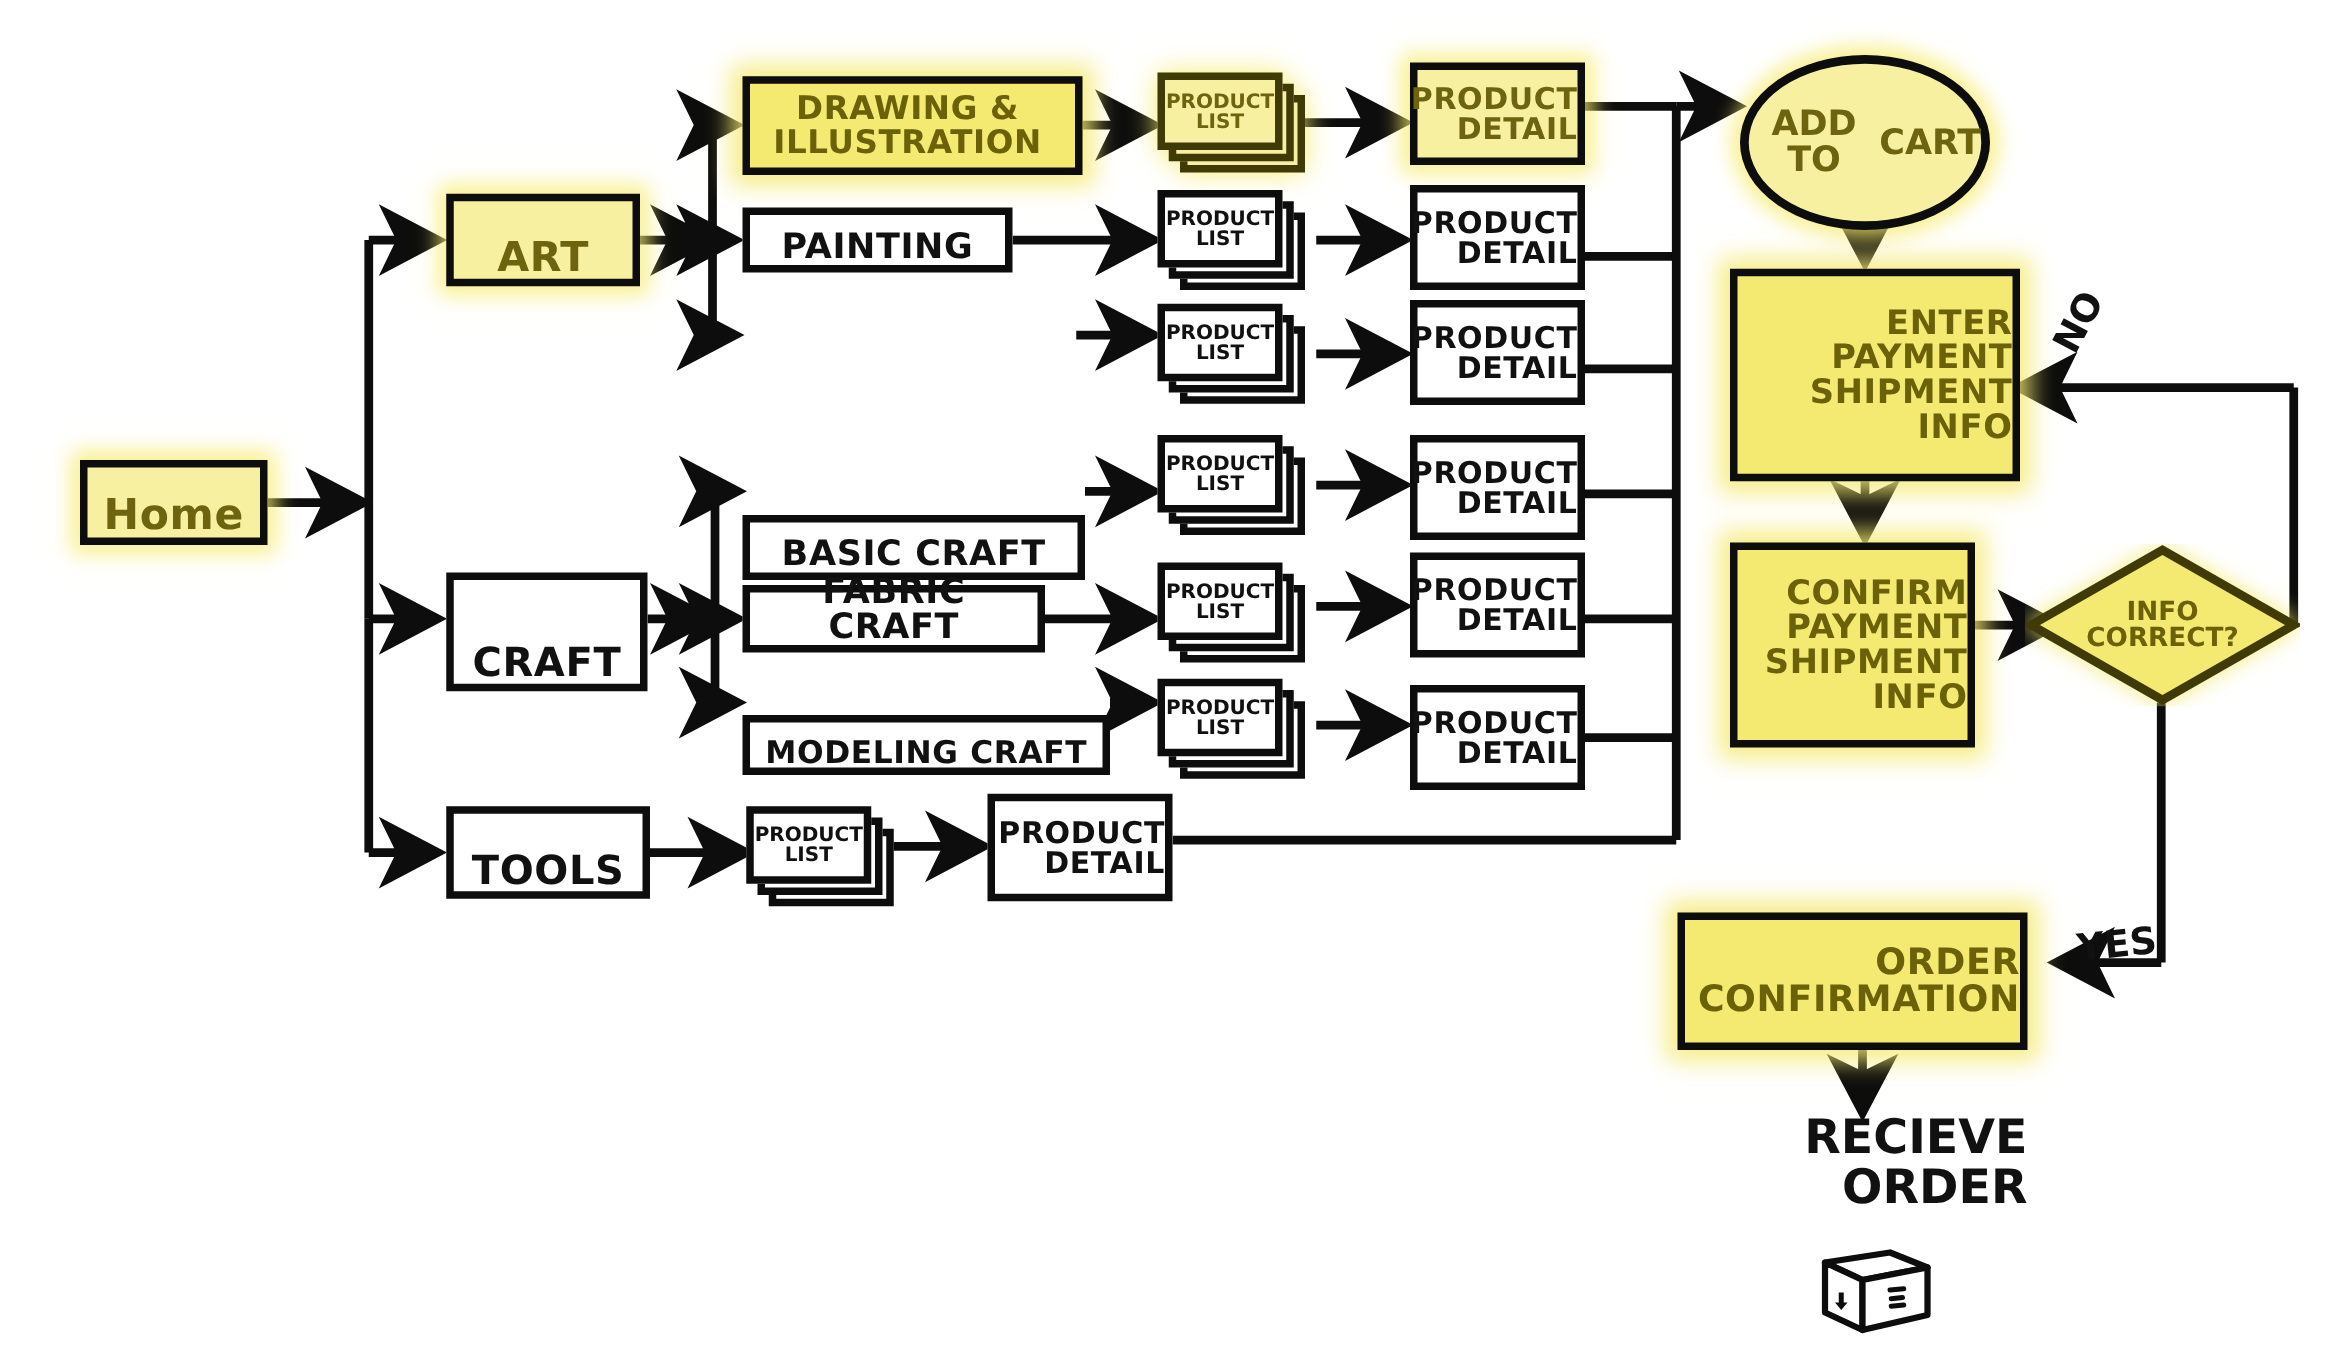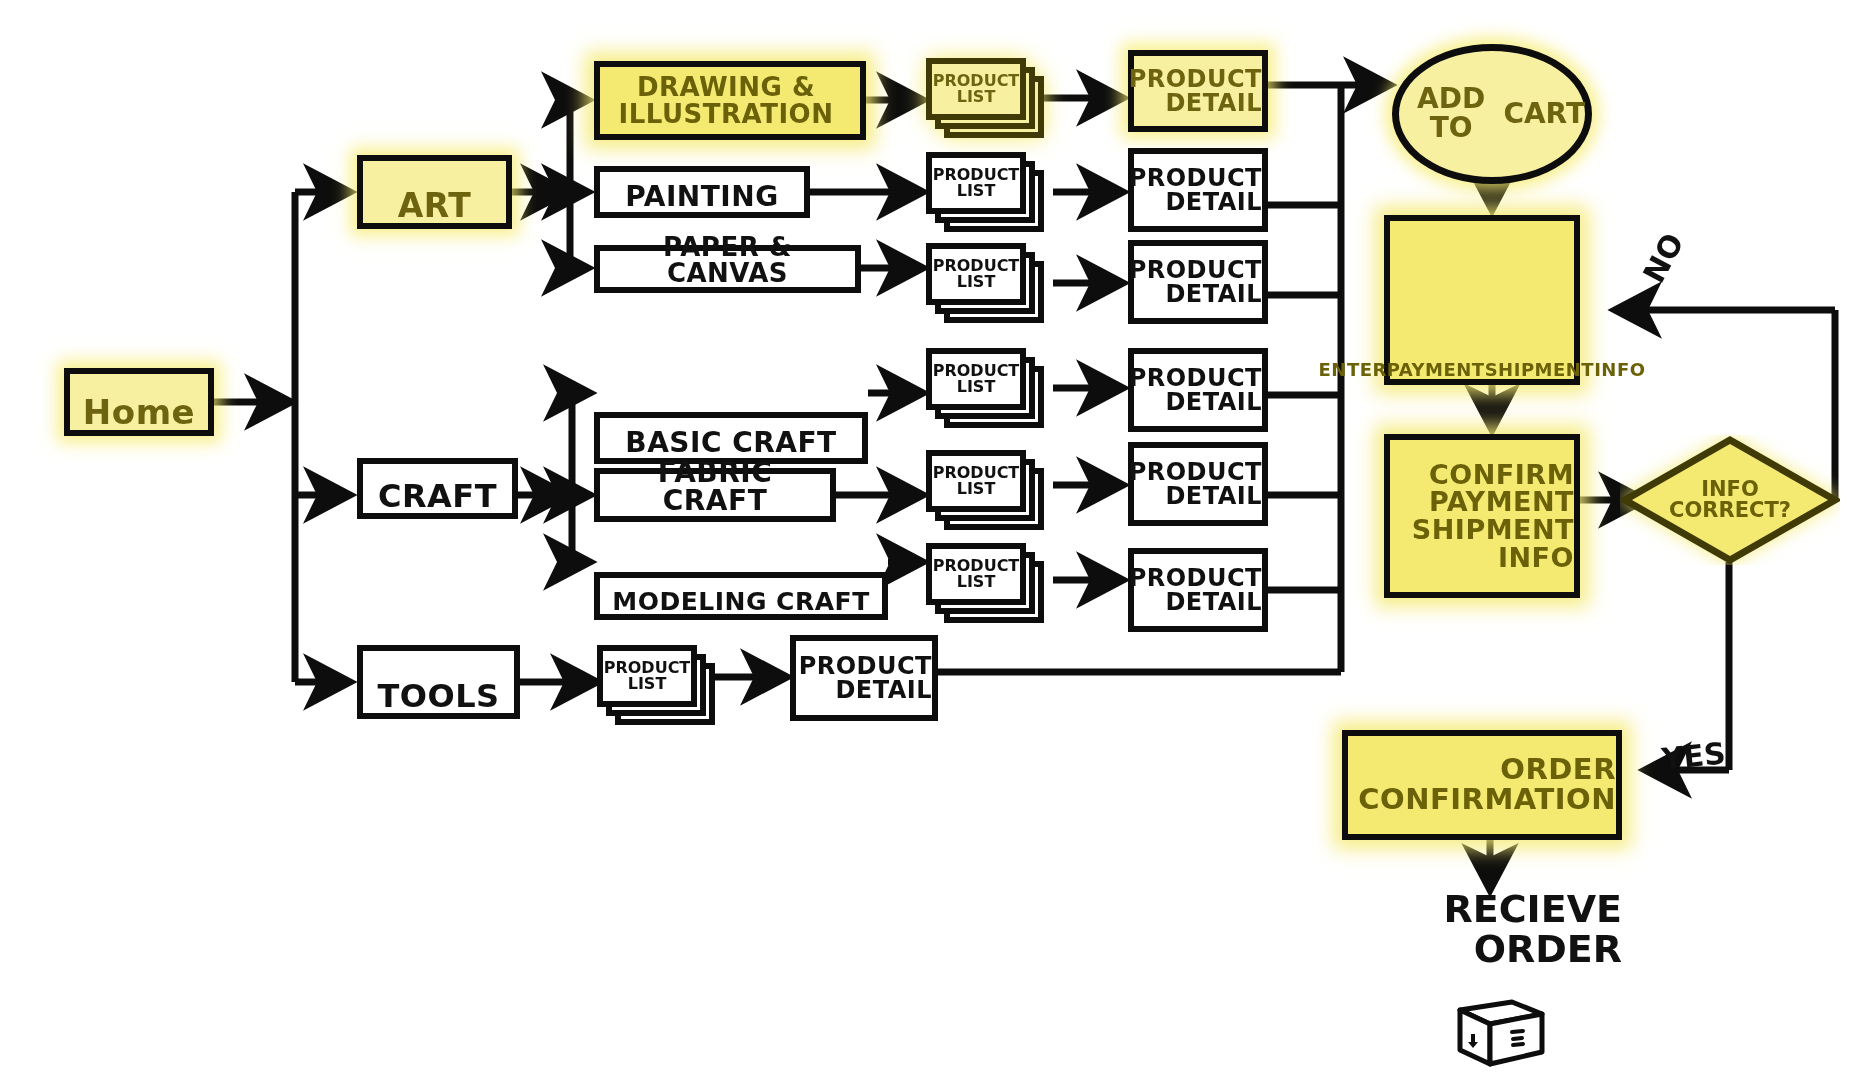--- a/index.html
+++ b/index.html
@@ -203,40 +203,37 @@
   </svg>
 
   <div class="node hl" style="left:64px; top:368px; width:150px; height:68px; font-size:34px; text-transform:none; ">
     <span class="lbl">Home</span>
   </div>
 
   <div class="node hl" style="left:357px; top:155px; width:155px; height:74px; font-size:33px;">
     <span class="lbl">ART</span>
   </div>
 
-  <div class="node" style="left:357px; top:458px; width:161px; height:61px; font-size:32px;">
+  <div class="node" style="left:357px; top:458px; width:161px; height:95px; font-size:32px;">
     <span class="lbl">CRAFT</span>
   </div>
 
   <div class="node" style="left:357px; top:645px; width:163px; height:74px; font-size:32px;">
     <span class="lbl">TOOLS</span>
   </div>
 
   <div class="node hl-strong" style="left:594px; top:61px; width:272px; height:79px; font-size:26px; flex-direction:column; justify-content:center;">
     <span class="lbl">DRAWING &amp;</span>
     <span class="lbl">ILLUSTRATION</span>
   </div>
 
   <div class="node" style="left:594px; top:166px; width:216px; height:52px; font-size:28px;">
     <span class="lbl">PAINTING</span>
   </div>
 
-  <div class="node" style="left:594px; top:245px; width:267px; height:48px; font-size:26px;">
-    <span class="lbl">PAPER &amp; CANVAS</span>
-  </div>
 
   <div class="node" style="left:594px; top:368px; width:274px; height:52px; font-size:28px;margin-top:44px;">
     <span class="lbl">BASIC CRAFT</span>
   </div>
 
   <div class="node" style="left:594px; top:468px; width:242px; height:54px; font-size:28px;">
     <span class="lbl">FABRIC CRAFT</span>
   </div>
 
   <div class="node" style="left:594px; top:538px; width:294px; height:48px; font-size:25px;margin-top:34px;">
@@ -339,21 +336,21 @@
   <div class="node" style="left:790px; top:635px; width:148px; height:86px; font-size:24px; flex-direction:column;">
     <span>PRODUCT</span>
     <span>DETAIL</span>
   </div>
 
   <div class="ellipse hl" style="left:1392px; top:44px; width:200px; height:140px; font-size:28px; flex-direction:row;">
     <span>ADD TO</span>
     <span>CART</span>
   </div>
 
-  <div class="node hl-strong" style="left:1384px; top:215px; width:196px; height:170px; font-size:18px; flex-direction:row;">
+  <div class="node hl-strong" style="left:1384px; top:215px; width:232px; height:170px; font-size:27px; flex-direction:column;">
     <span>ENTER</span>
     <span>PAYMENT</span>
     <span>SHIPMENT</span>
     <span>INFO</span>
   </div>
 
   <div class="node hl-strong" style="left:1384px; top:434px; width:196px; height:164px; font-size:27px; flex-direction:column;">
     <span>CONFIRM</span>
     <span>PAYMENT</span>
     <span>SHIPMENT</span>

